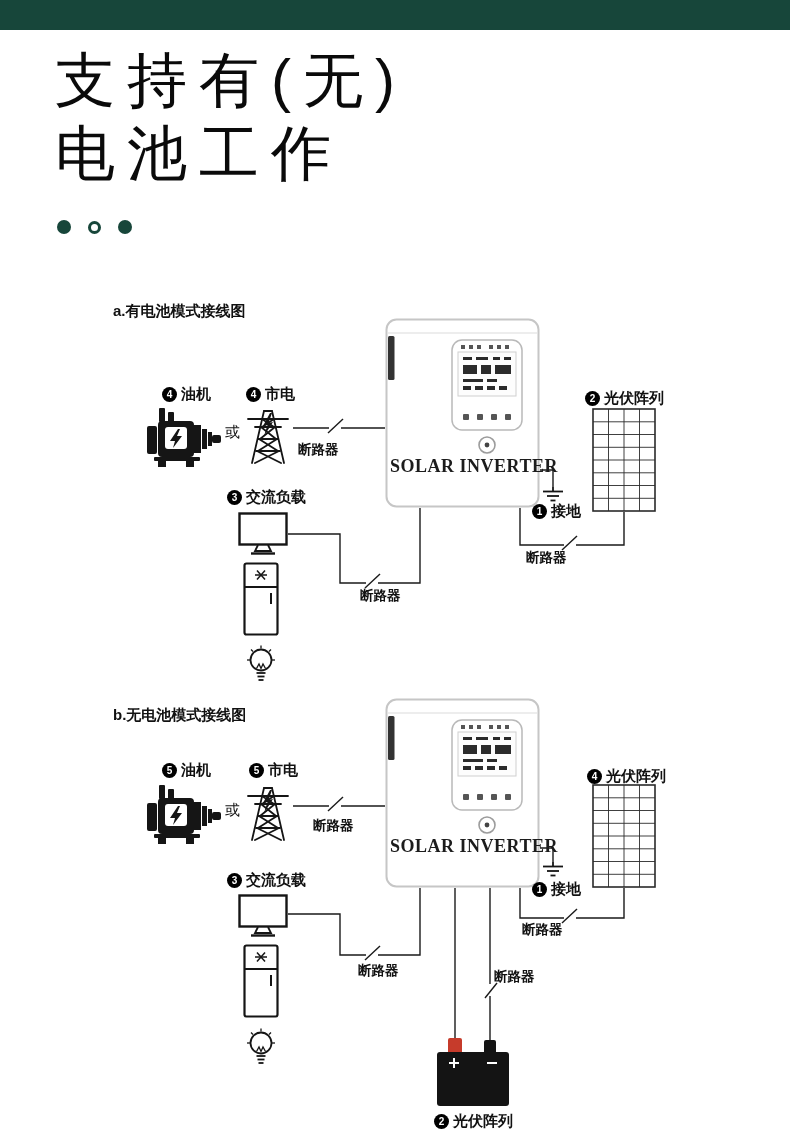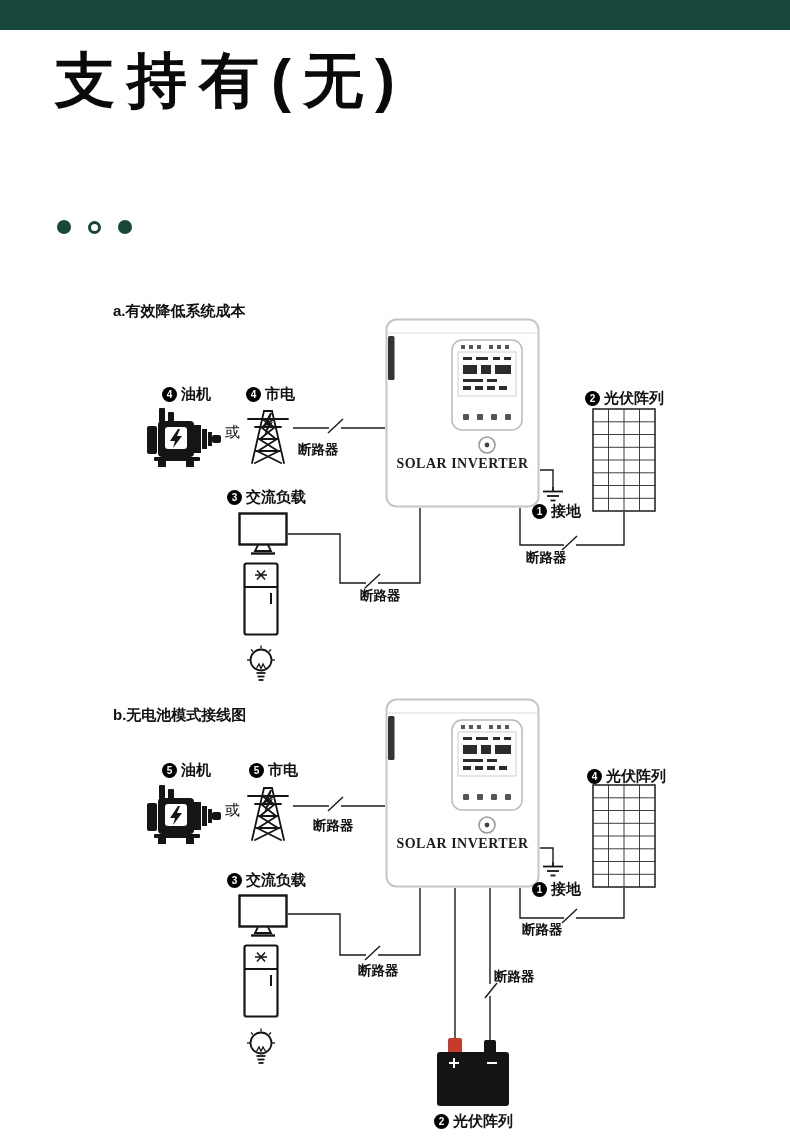--- a/index.html
+++ b/index.html
@@ -1,47 +1,48 @@
 <!DOCTYPE html>
 <html><head>
 <meta charset="utf-8">
 <style>
   * { margin:0; padding:0; box-sizing:border-box; }
   html,body { background:#ffffff; }
   .page { position:relative; width:790px; height:1136px; background:#ffffff; overflow:hidden;
           font-family:"Liberation Sans","DejaVu Sans",sans-serif; color:#111; }
   .topbar { position:absolute; left:0; top:0; width:790px; height:30px; background:#17463a; }
-  .title { position:absolute; left:55px; top:44px; font-size:60px; font-weight:700;
+  .title { position:absolute; left:55px; top:44px; font-size:60px; font-weight:400;
            letter-spacing:12px; line-height:1.22; color:#0a0a0a; white-space:nowrap; }
   .dots { position:absolute; left:57px; top:220px; display:flex; align-items:center; gap:17px; }
   .dot { width:14px; height:14px; border-radius:50%; background:#17463a; }
   .dot.hollow { width:13px; height:13px; background:#fff; border:3px solid #17463a; }
   .subtitle { position:absolute; left:55px; top:252px; font-size:23px; color:#000; white-space:nowrap; }
   .caption { position:absolute; font-size:15px; font-weight:700; white-space:nowrap; }
   .lbl { position:absolute; font-size:15px; font-weight:700; display:flex; align-items:center;
          gap:4px; white-space:nowrap; }
   .badge { display:inline-flex; width:15px; height:15px; border-radius:50%; background:#000;
            color:#fff; font-size:10px; font-weight:700; align-items:center; justify-content:center;
            flex:0 0 auto; line-height:1; }
   .plain { position:absolute; font-size:13.5px; font-weight:700; white-space:nowrap;text-align:center; }
   .or { position:absolute; font-size:15px; font-weight:400; white-space:nowrap; }
   .brand { position:absolute; width:145px; text-align:center;
            font-family:"Liberation Serif","DejaVu Serif",serif; font-weight:700;
-           font-size:14px; letter-spacing:0.5px; color:#1c1c1c; white-space:nowrap; }
+           font-size:18px; letter-spacing:0.5px; color:#1c1c1c; white-space:nowrap; }
   .diagram-svg { position:absolute; left:0; top:0; }
 </style>
 </head>
 <body>
 
 <div class="page">
 
   <div class="topbar"></div>
 
   <div class="title">
     <div>支持有(无)</div>
+    <div>电池工作</div>
   </div>
 
   <div class="dots">
     <span class="dot"></span>
     <span class="dot hollow"></span>
     <span class="dot"></span>
   </div>
 
 
   <svg class="diagram-svg" width="790" height="1136" viewBox="0 0 790 1136">
@@ -232,21 +233,21 @@
     <use href="#sym-tower" x="243" y="783" width="50" height="58"></use>
     <use href="#sym-inverter" x="385" y="698" width="155" height="190"></use>
     <use href="#sym-pv" x="592" y="784" width="64" height="104"></use>
     <use href="#sym-ground" x="542" y="862" width="22" height="16"></use>
     <use href="#sym-monitor" x="238" y="894" width="50" height="44"></use>
     <use href="#sym-fridge" x="243" y="944" width="36" height="74"></use>
     <use href="#sym-bulb" x="246" y="1028" width="30" height="42"></use>
     <use href="#sym-battery" x="436" y="1036" width="74" height="72"></use>
   </svg>
 
-  <div class="caption" style="left:113px;top:302px">a.有效降低系统成本</div>
+  <div class="caption" style="left:113px;top:302px">a.有电池模式接线图</div>
 
   <div class="lbl" style="left:162px;top:385px">
     <span class="badge">4</span>
     <span>油机</span>
   </div>
 
   <div class="or" style="left:225px;top:423px">或</div>
 
   <div class="lbl" style="left:246px;top:385px">
     <span class="badge">4</span>

